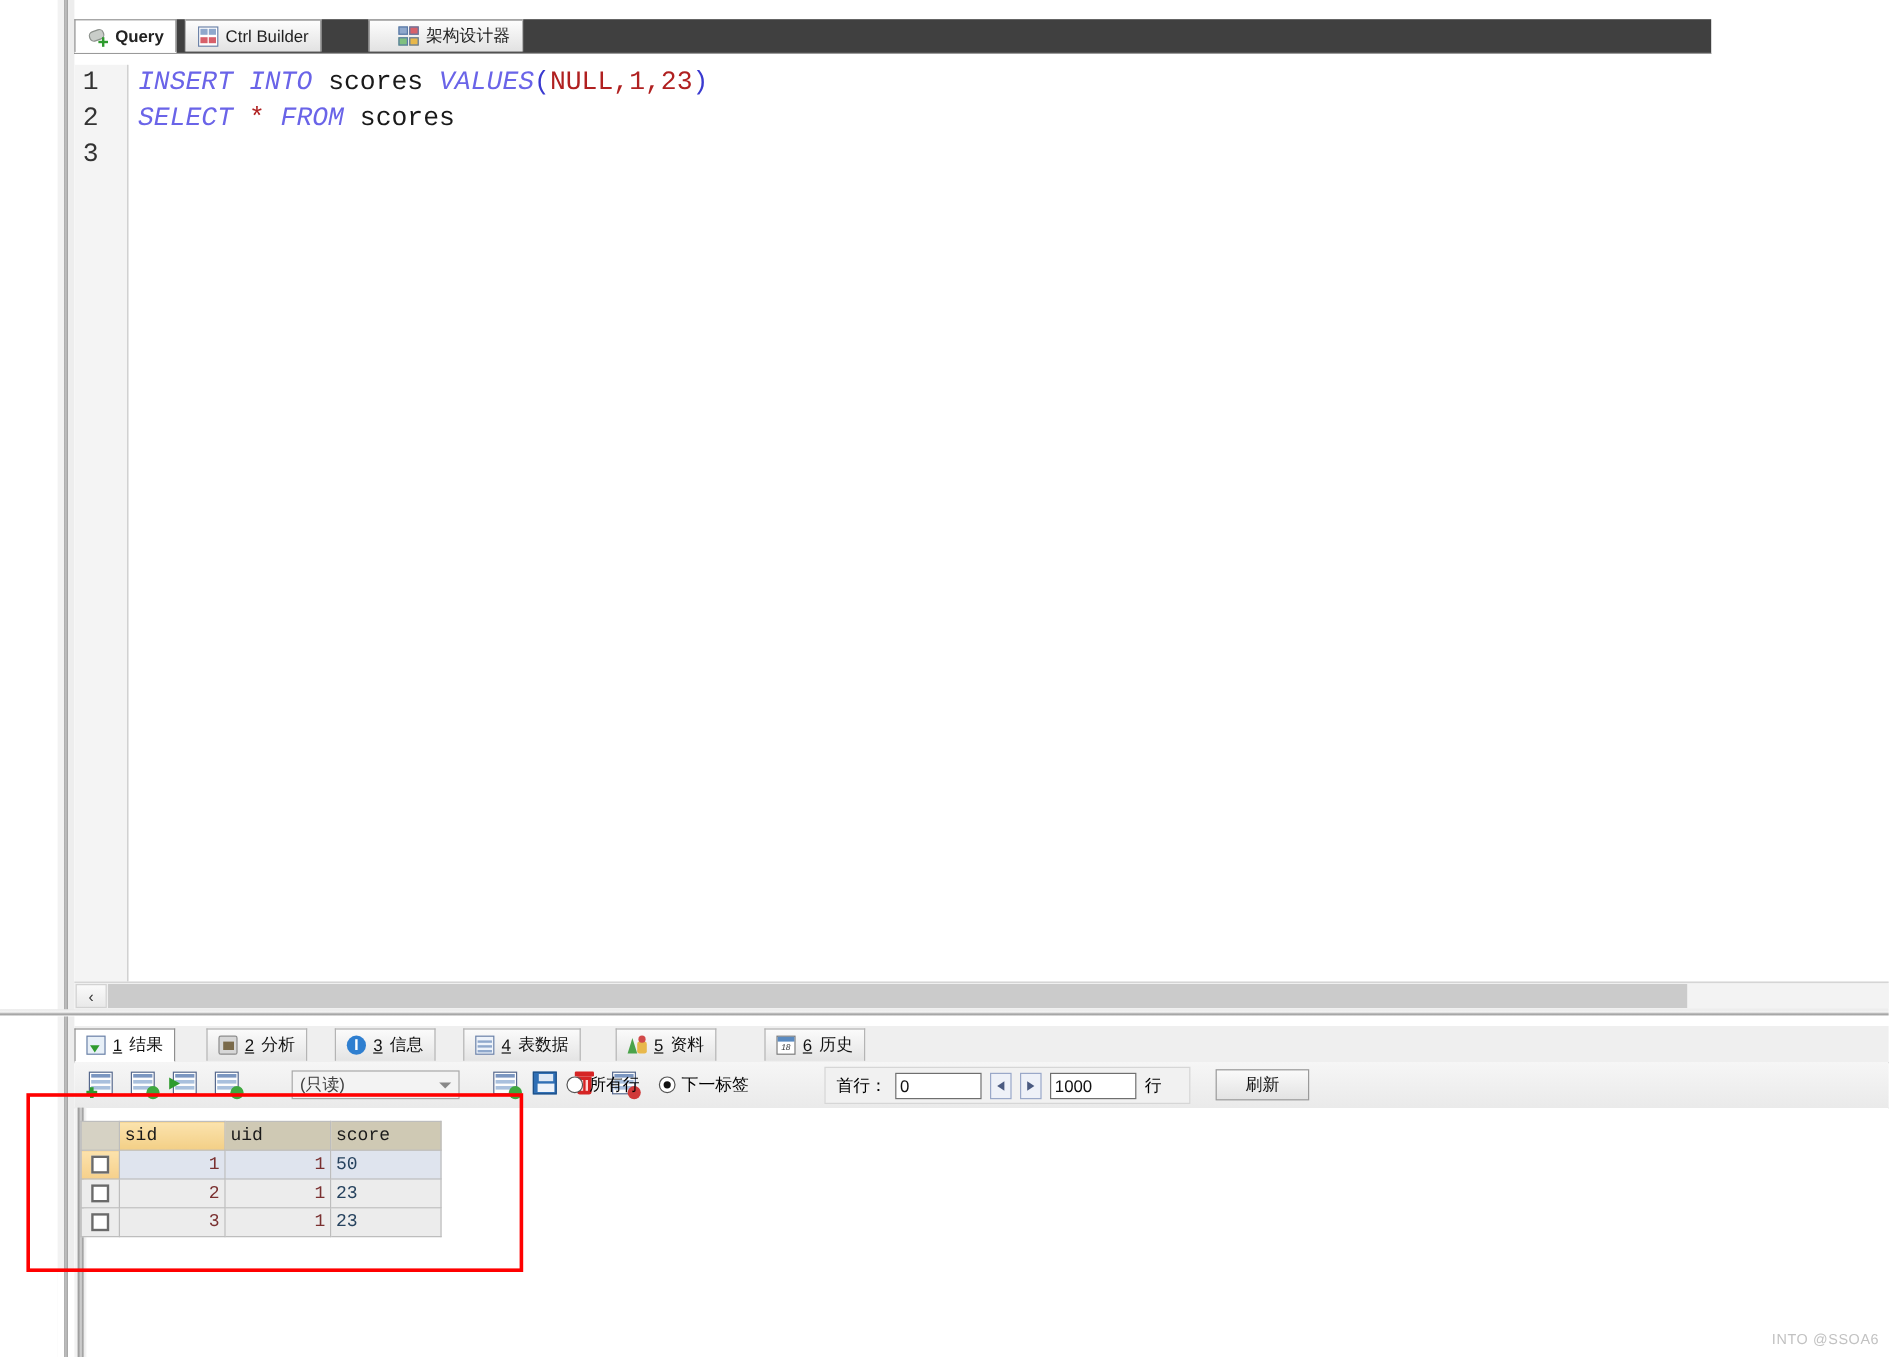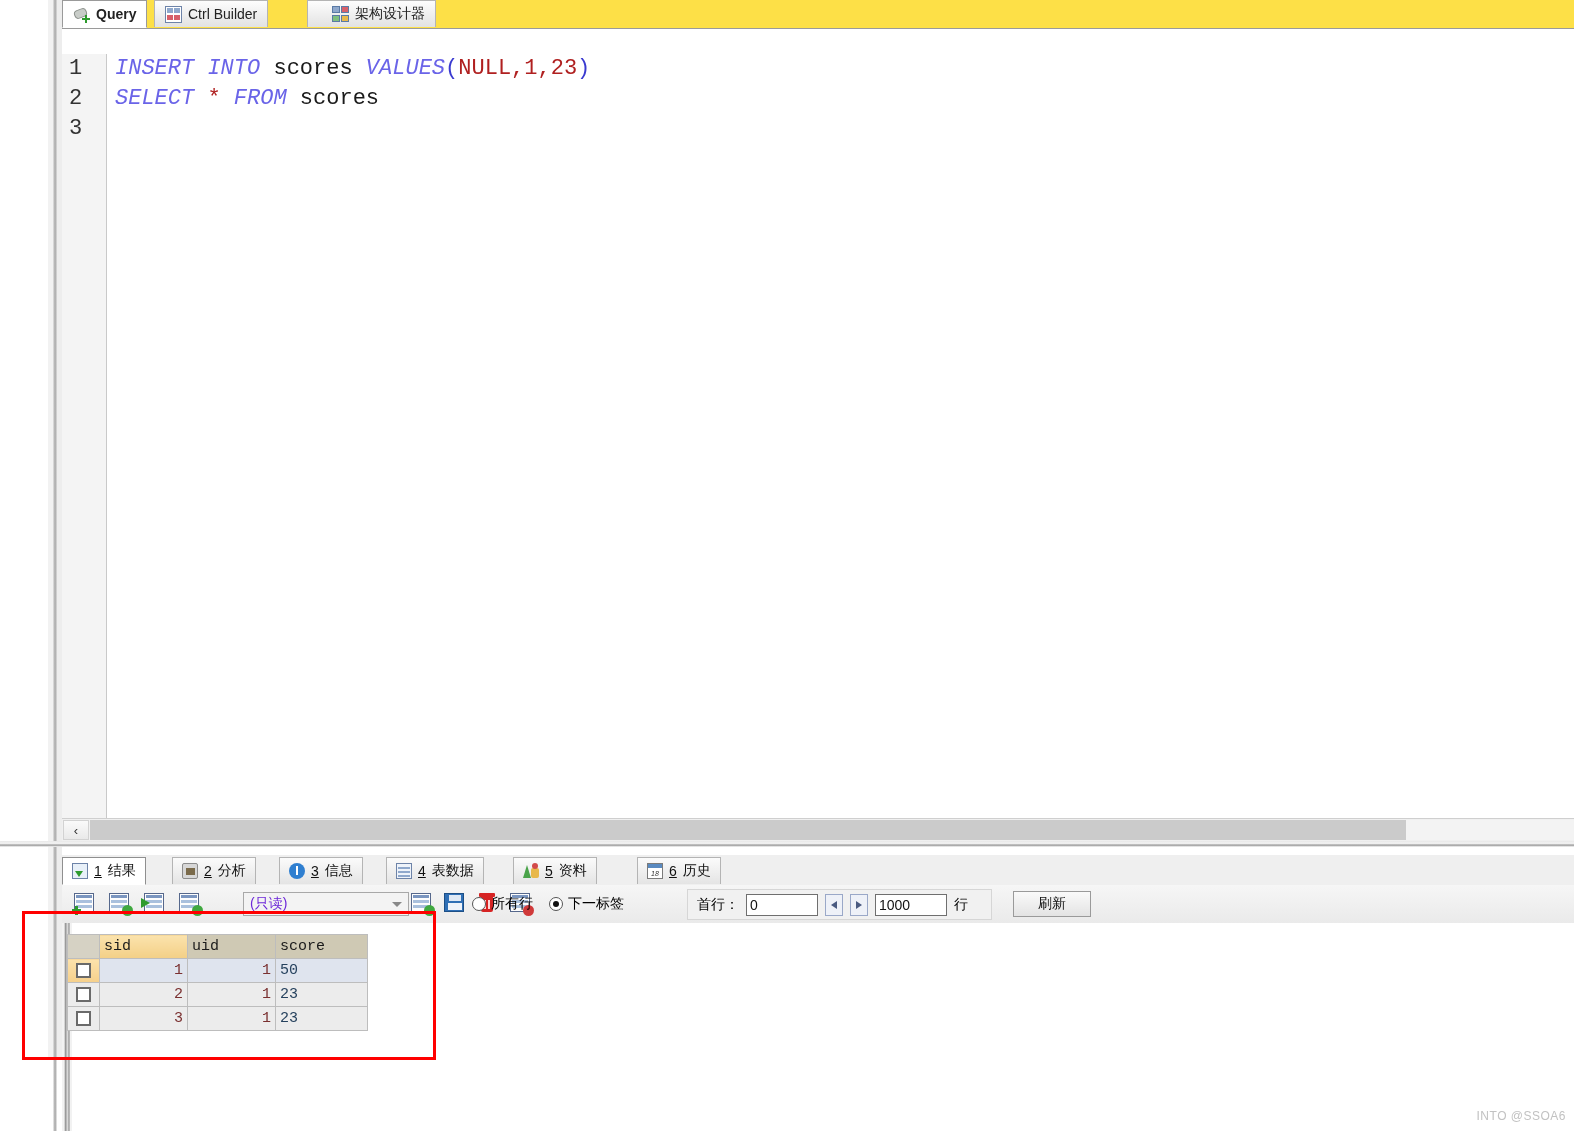--- a/index.html
+++ b/index.html
@@ -11,22 +11,22 @@
     -webkit-font-smoothing:none;
   }
   .app{position:relative;width:1574px;height:1131px;background:#ffffff;}
 
   
   .left-strip{position:absolute;left:0;top:0;width:48px;height:1131px;background:#ffffff;}
   .vsplit{position:absolute;left:48px;top:0;width:14px;height:1131px;
           background:linear-gradient(to right,#f2f2f2 0%,#f2f2f2 38%,#9a9a9a 42%,#cfcfcf 50%,#8f8f8f 58%,#ededed 62%,#ededed 100%);}
 
   
-  .tabbar{position:absolute;left:62px;top:0;width:1512px;height:28px;
-          background:#fde047;border-bottom:1px solid #9a9a9a;}
+  .tabbar{position:absolute;left:62px;top:16px;width:1364px;height:28px;
+          background:#404040;border-bottom:1px solid #9a9a9a;}
   .tab{position:absolute;top:0;height:27px;display:flex;align-items:center;gap:6px;
        padding:0 10px;box-sizing:border-box;
        border:1px solid #b4b4b4;border-bottom:none;
        background:linear-gradient(to bottom,#fdfdfd,#e2e2e2);
        font-size:14px;color:#222;white-space:nowrap;}
   .tab.active{background:#ffffff;border-color:#9a9a9a;font-weight:bold;height:28px;
               border-bottom:1px solid #ffffff;z-index:3;}
   #tab0{left:0;}
   #tab1{left:92px;}
   #tab2{left:245px;padding-left:24px;}
@@ -134,23 +134,23 @@
   .badge.green{background:#3fa83f;right:-2px;bottom:-2px;}
   .badge.redx{background:#d03a3a;right:-2px;bottom:-2px;}
   .badge.greenplus{background:#3fa83f;right:-2px;bottom:-2px;}
   .plusmark{position:absolute;left:-2px;bottom:-1px;width:9px;height:9px;}
   .plusmark:before,.plusmark:after{content:"";position:absolute;background:#2e9b2e;}
   .plusmark:before{left:3px;top:0;width:3px;height:9px;}
   .plusmark:after{left:0;top:3px;width:9px;height:3px;}
   .arrowmark{position:absolute;left:-3px;top:5px;width:0;height:0;
       border-top:5px solid transparent;border-bottom:5px solid transparent;border-left:9px solid #2e9b2e;}
 
-  .combo{position:absolute;left:181px;top:7px;width:166px;height:24px;background:#f3f3f3;
+  .combo{position:absolute;left:181px;top:7px;width:140px;height:24px;background:#f3f3f3;
          border:1px solid #a8a8a8;box-sizing:border-box;display:flex;align-items:center;
-         padding-left:6px;font-size:14px;color:#6d28d9;}
+         padding-left:6px;font-size:14px;color:#404040;}
   .combo .arr{position:absolute;right:6px;top:9px;width:0;height:0;
       border-left:5px solid transparent;border-right:5px solid transparent;border-top:5px solid #888;}
 
   .saveicon{position:absolute;left:0;top:0;width:20px;height:19px;background:#2f6fb5;border:1px solid #1d4f86;box-sizing:border-box;}
   .saveicon i.lbl{position:absolute;left:4px;top:1px;width:12px;height:6px;background:#dfe9f5;}
   .saveicon i.sl{position:absolute;left:3px;bottom:1px;width:14px;height:7px;background:#eef3fa;}
   .trashicon{position:absolute;left:2px;top:0px;width:16px;height:19px;}
   .trashicon i.lid{position:absolute;left:0;top:0;width:16px;height:4px;background:#d62424;border-radius:1px;}
   .trashicon i.bd{position:absolute;left:2px;top:4px;width:12px;height:15px;background:#d62424;border-radius:0 0 2px 2px;}
   .trashicon i.s1,.trashicon i.s2{position:absolute;top:7px;width:2px;height:9px;background:#ffd6d6;}

